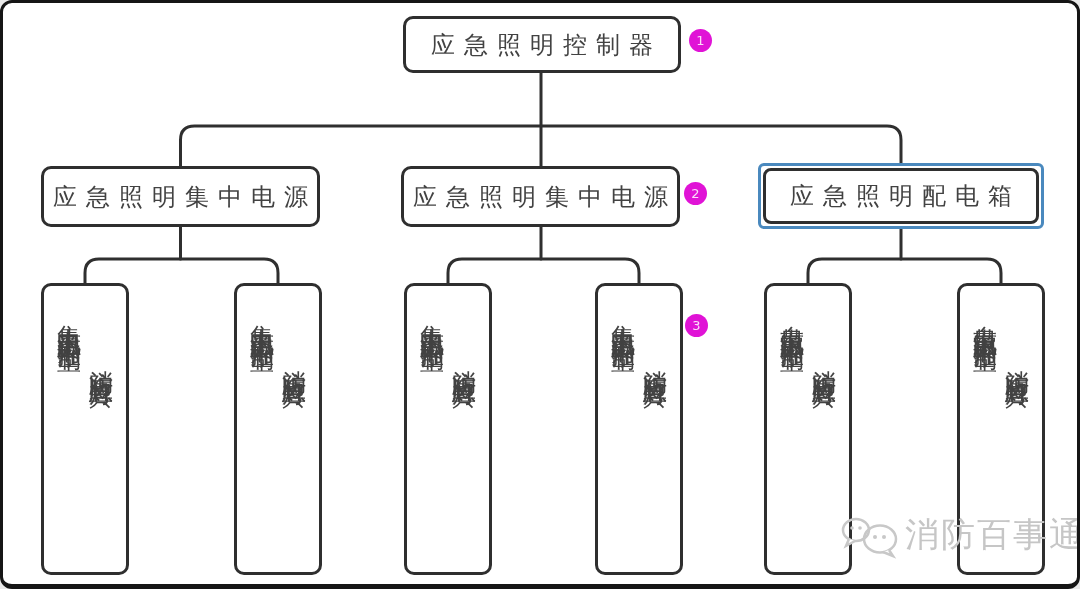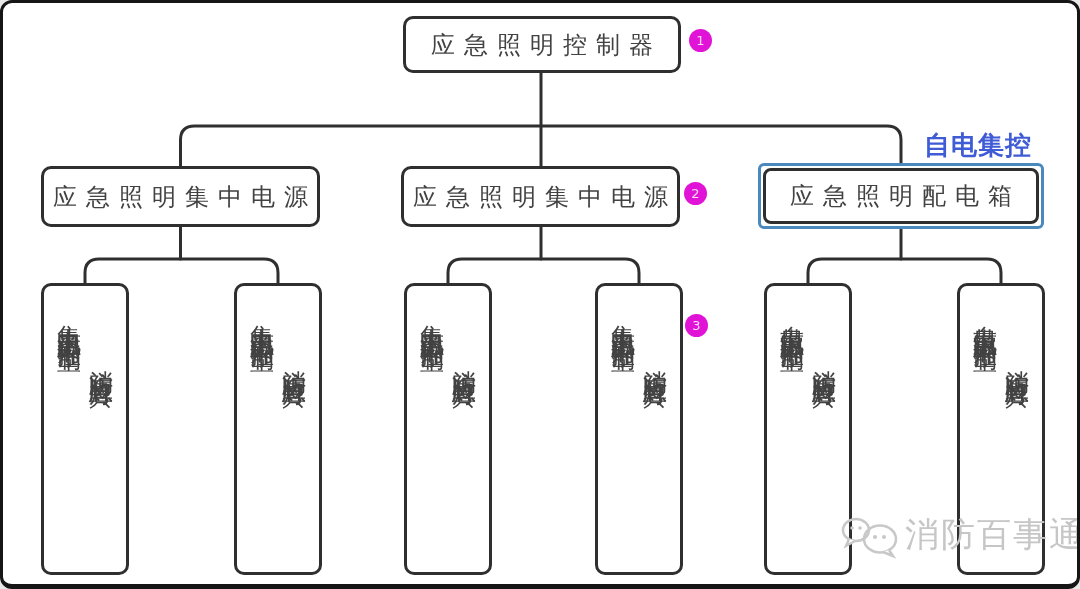--- a/index.html
+++ b/index.html
@@ -85,21 +85,20 @@
   </svg>
 
   <div class="node hnode root-node">
     <span>应急照明控制器</span>
   </div>
 
   <div class="badge badge-1">
     <span>1</span>
   </div>
 
-  <div class="branch-label bl-right">自电集控</div>
 
   <div class="node hnode l2-left">
     <span>应急照明集中电源</span>
   </div>
 
   <div class="node hnode l2-mid">
     <span>应急照明集中电源</span>
   </div>
 
   <div class="badge badge-2">

